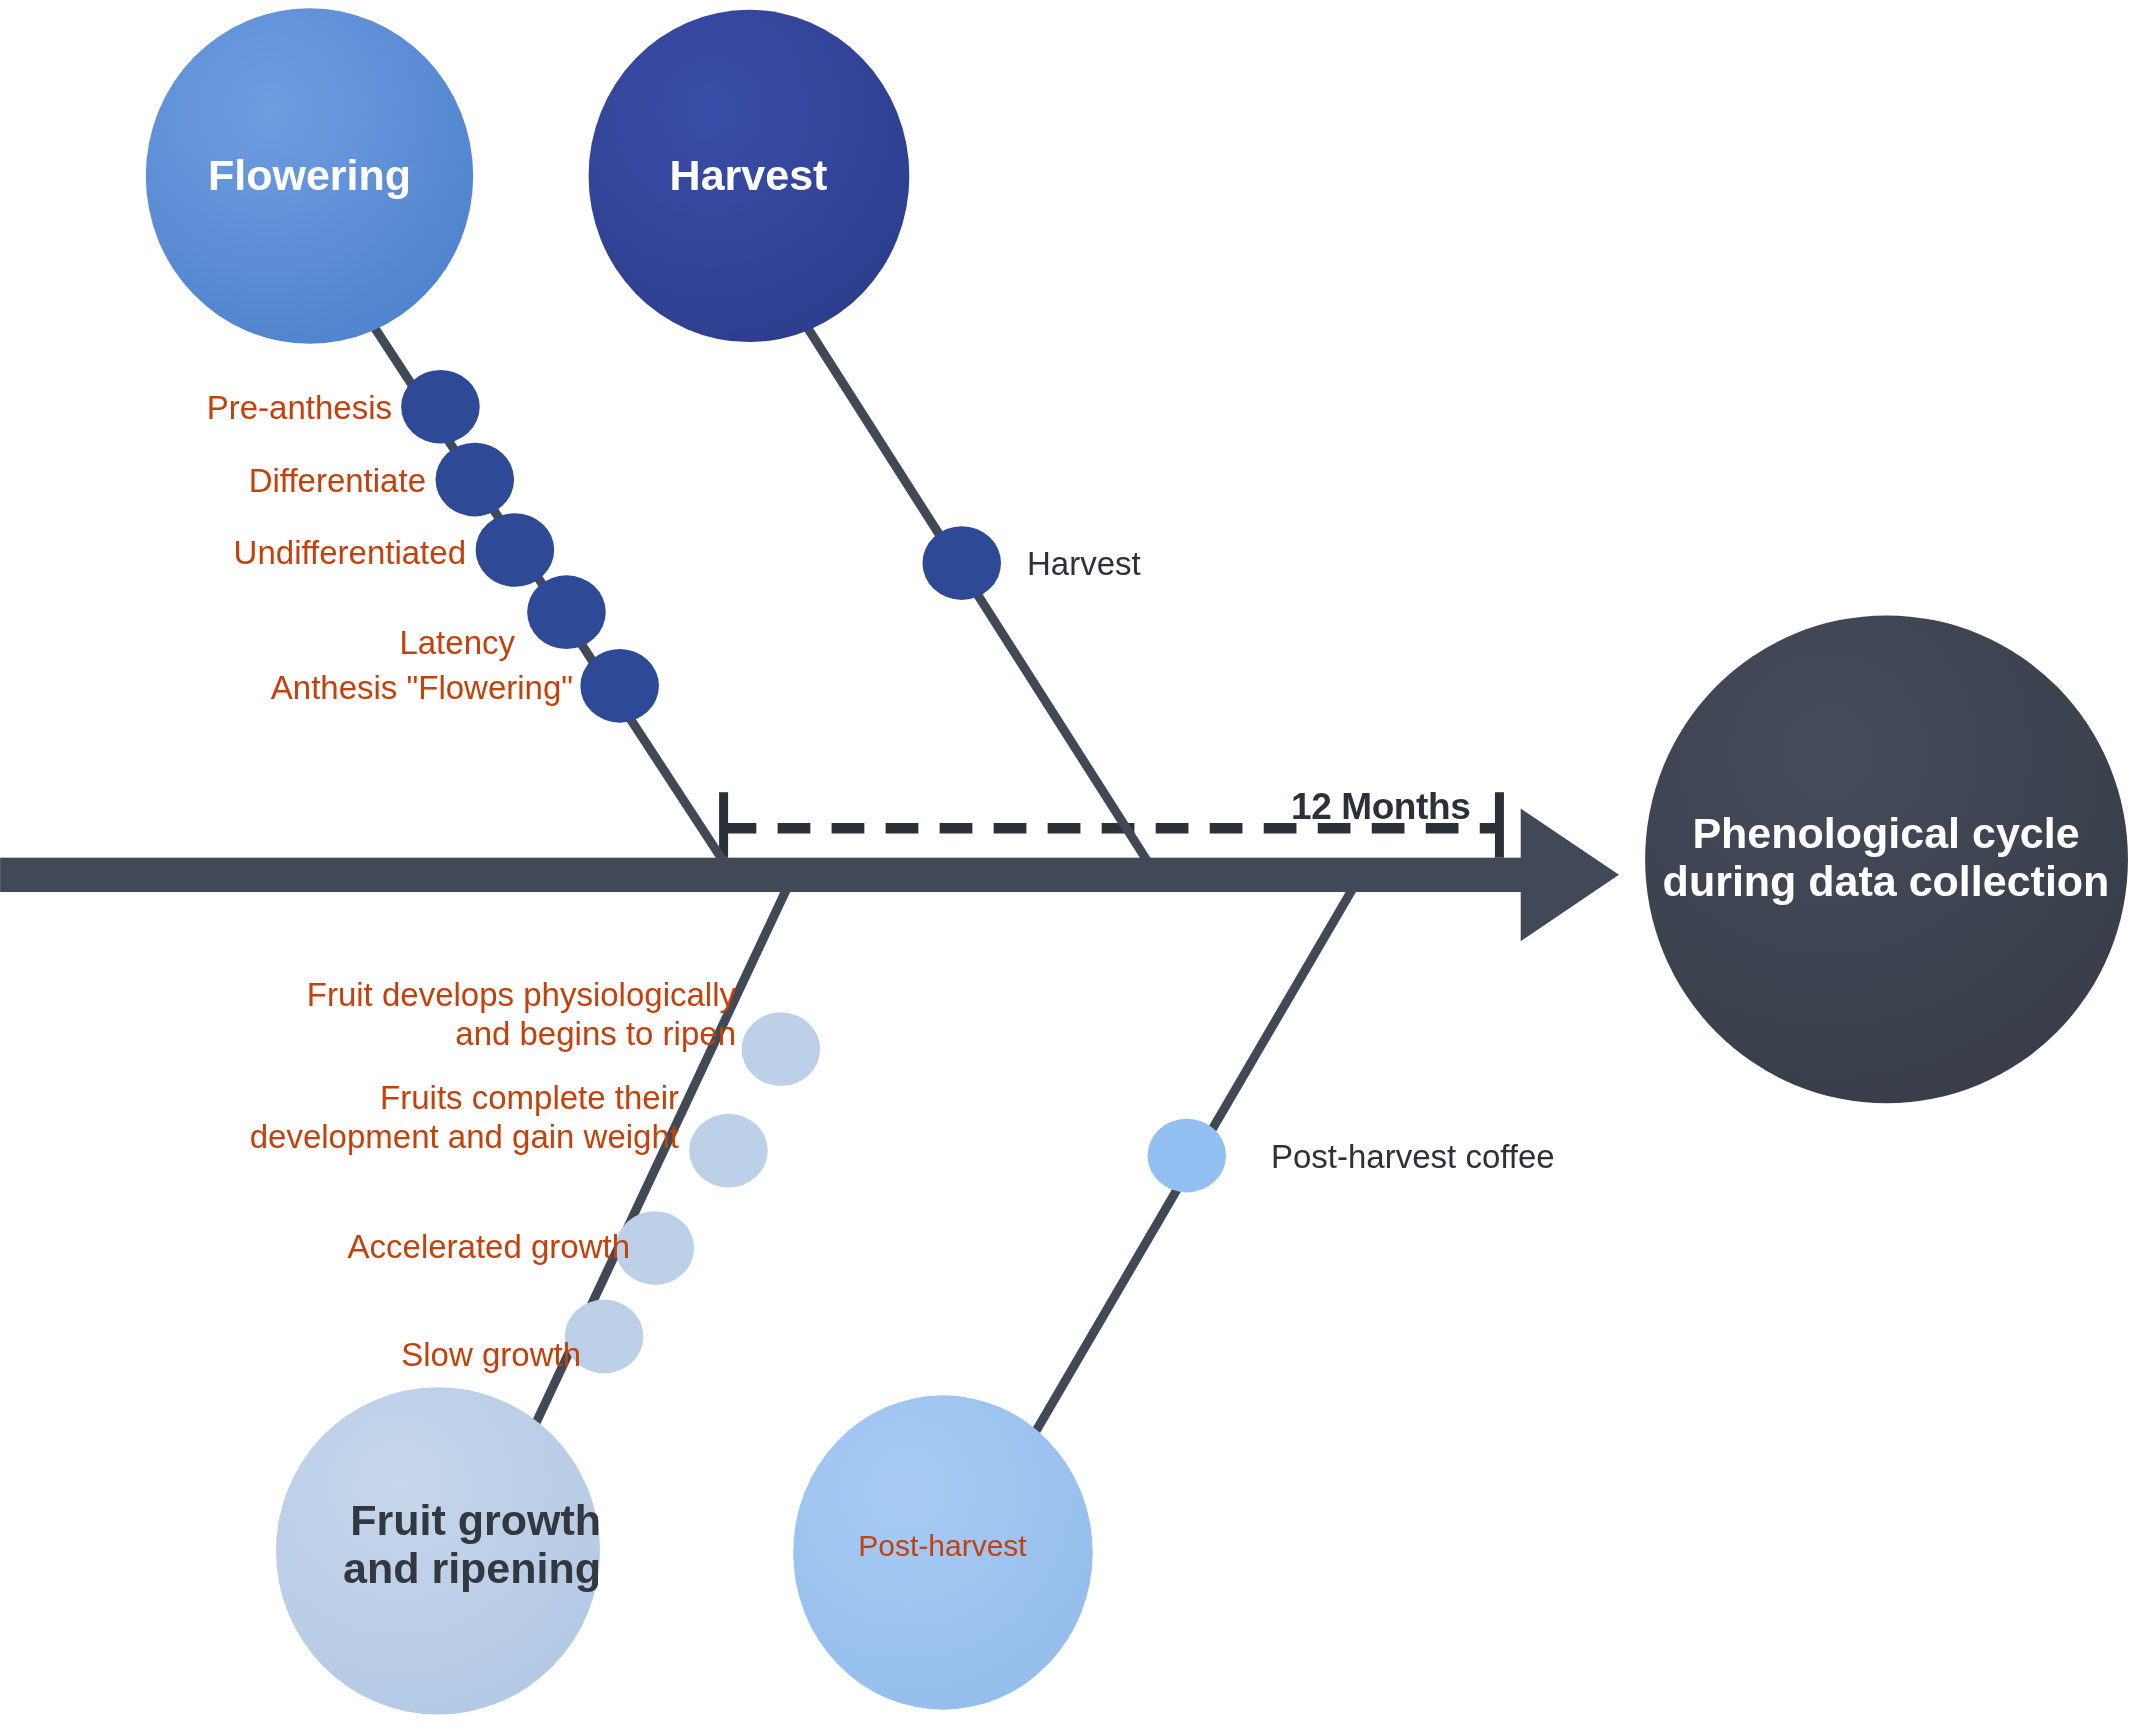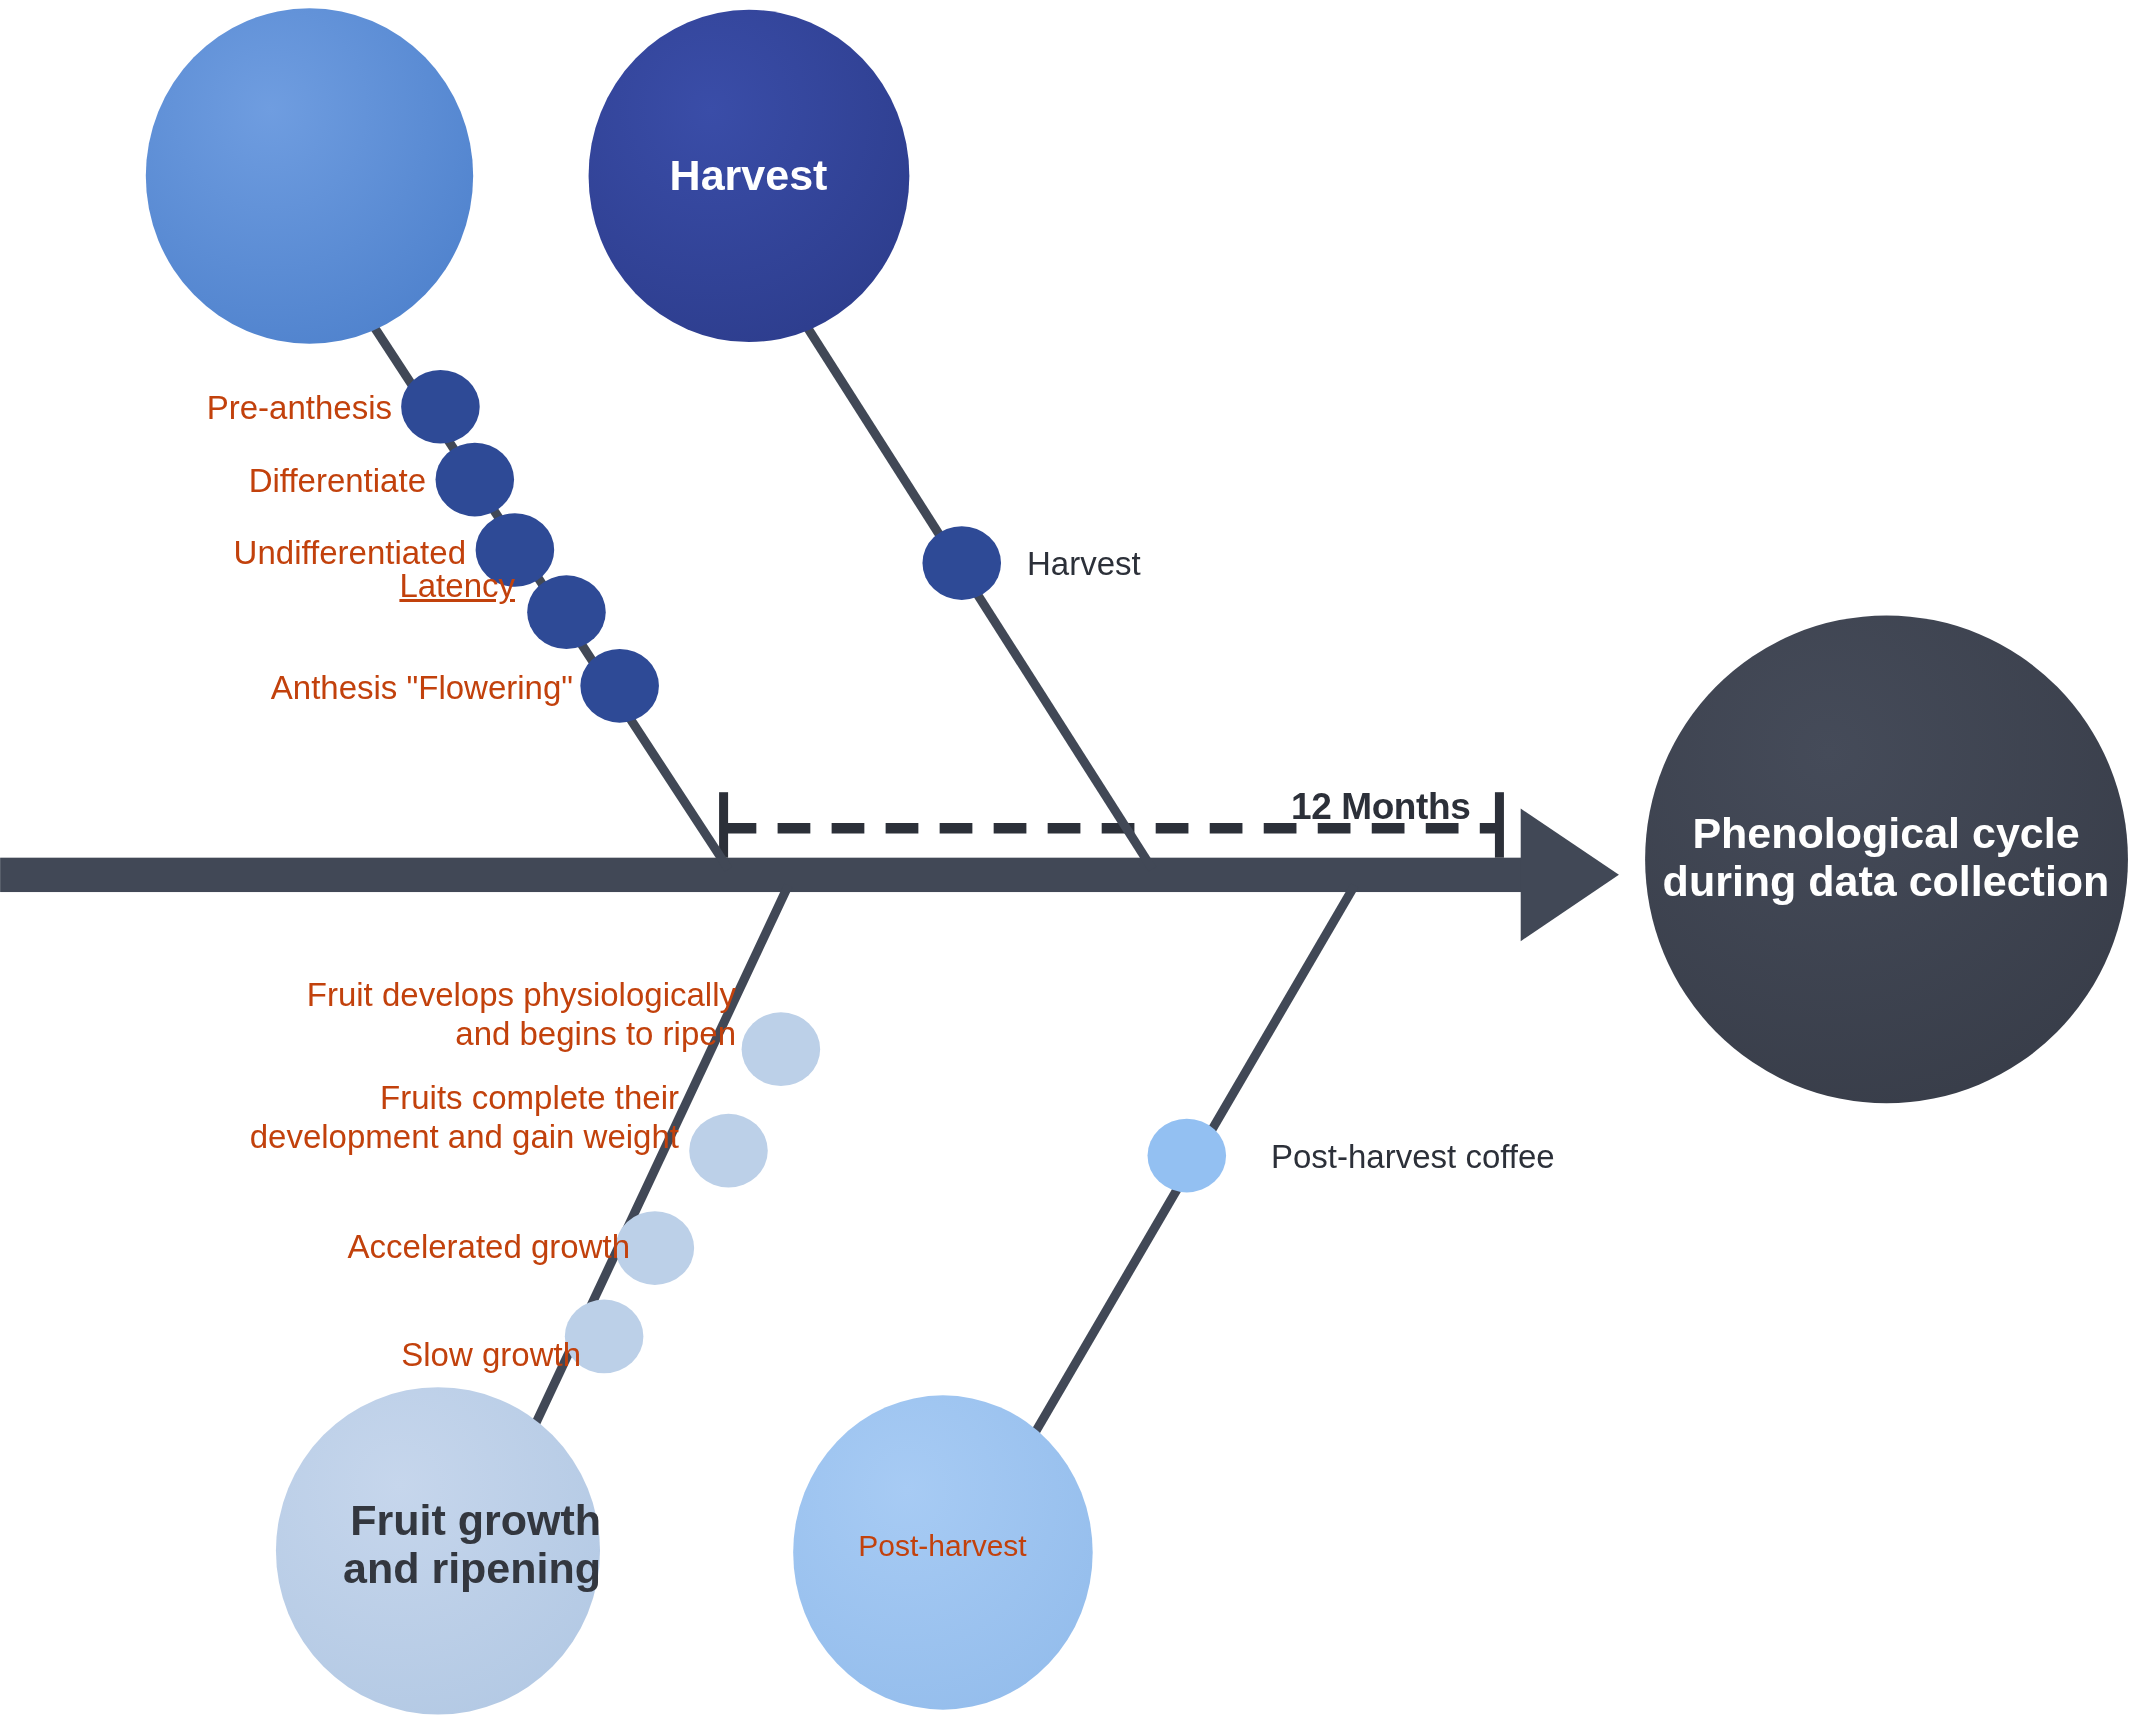--- a/index.html
+++ b/index.html
@@ -156,38 +156,39 @@
     </g>
     <g>
       <ellipse cx="1450" cy="1412" rx="48" ry="45" fill="#93c0f2"></ellipse>
     </g>
 
     <g>
       <ellipse cx="2305" cy="1050" rx="295" ry="298" fill="url(#gradOutcome)"></ellipse>
     </g>
   </svg>
 
+  <div class="bubble-text big" style="left:146px; top:151px; width:327px;">Flowering</div>
 
   <div class="bubble-text big" style="left:585px; top:151px; width:327px;">Harvest</div>
 
   <div class="bubble-text dark-on-light" style="left:274px; top:1496px; width:327px;text-align:right;">Fruit growth
 and ripening</div>
 
   <div class="bubble-text light-major" style="left:779px; top:1529px; width:327px;">Post-harvest</div>
 
   <div class="bubble-text big" style="left:1657px; top:809px; width:458px;">Phenological cycle
 during data collection</div>
 
   <div class="stage-label" style="left:106px; top:389px; width:286px;">Pre-anthesis</div>
 
   <div class="stage-label" style="left:131px; top:462px; width:295px;">Differentiate</div>
 
   <div class="stage-label" style="left:155px; top:534px; width:311px;">Undifferentiated</div>
 
-  <div class="stage-label" style="left:188px; top:567px; width:327px;text-decoration:underline;">Latency</div>
+  <div class="stage-label" style="left:188px; top:624px; width:327px;">Latency</div>
 
   <div class="stage-label" style="left:213px; top:669px; width:360px;">Anthesis "Flowering"</div>
 
   <div class="node-label" style="left:1027px; top:545px;">Harvest</div>
 
   <div class="months-label" style="left:1291px; top:786px;">12 Months</div>
 
   <div class="stage-label" style="left:237px; top:1079px; width:442px;">Fruits complete their
 development and gain weight</div>
 

